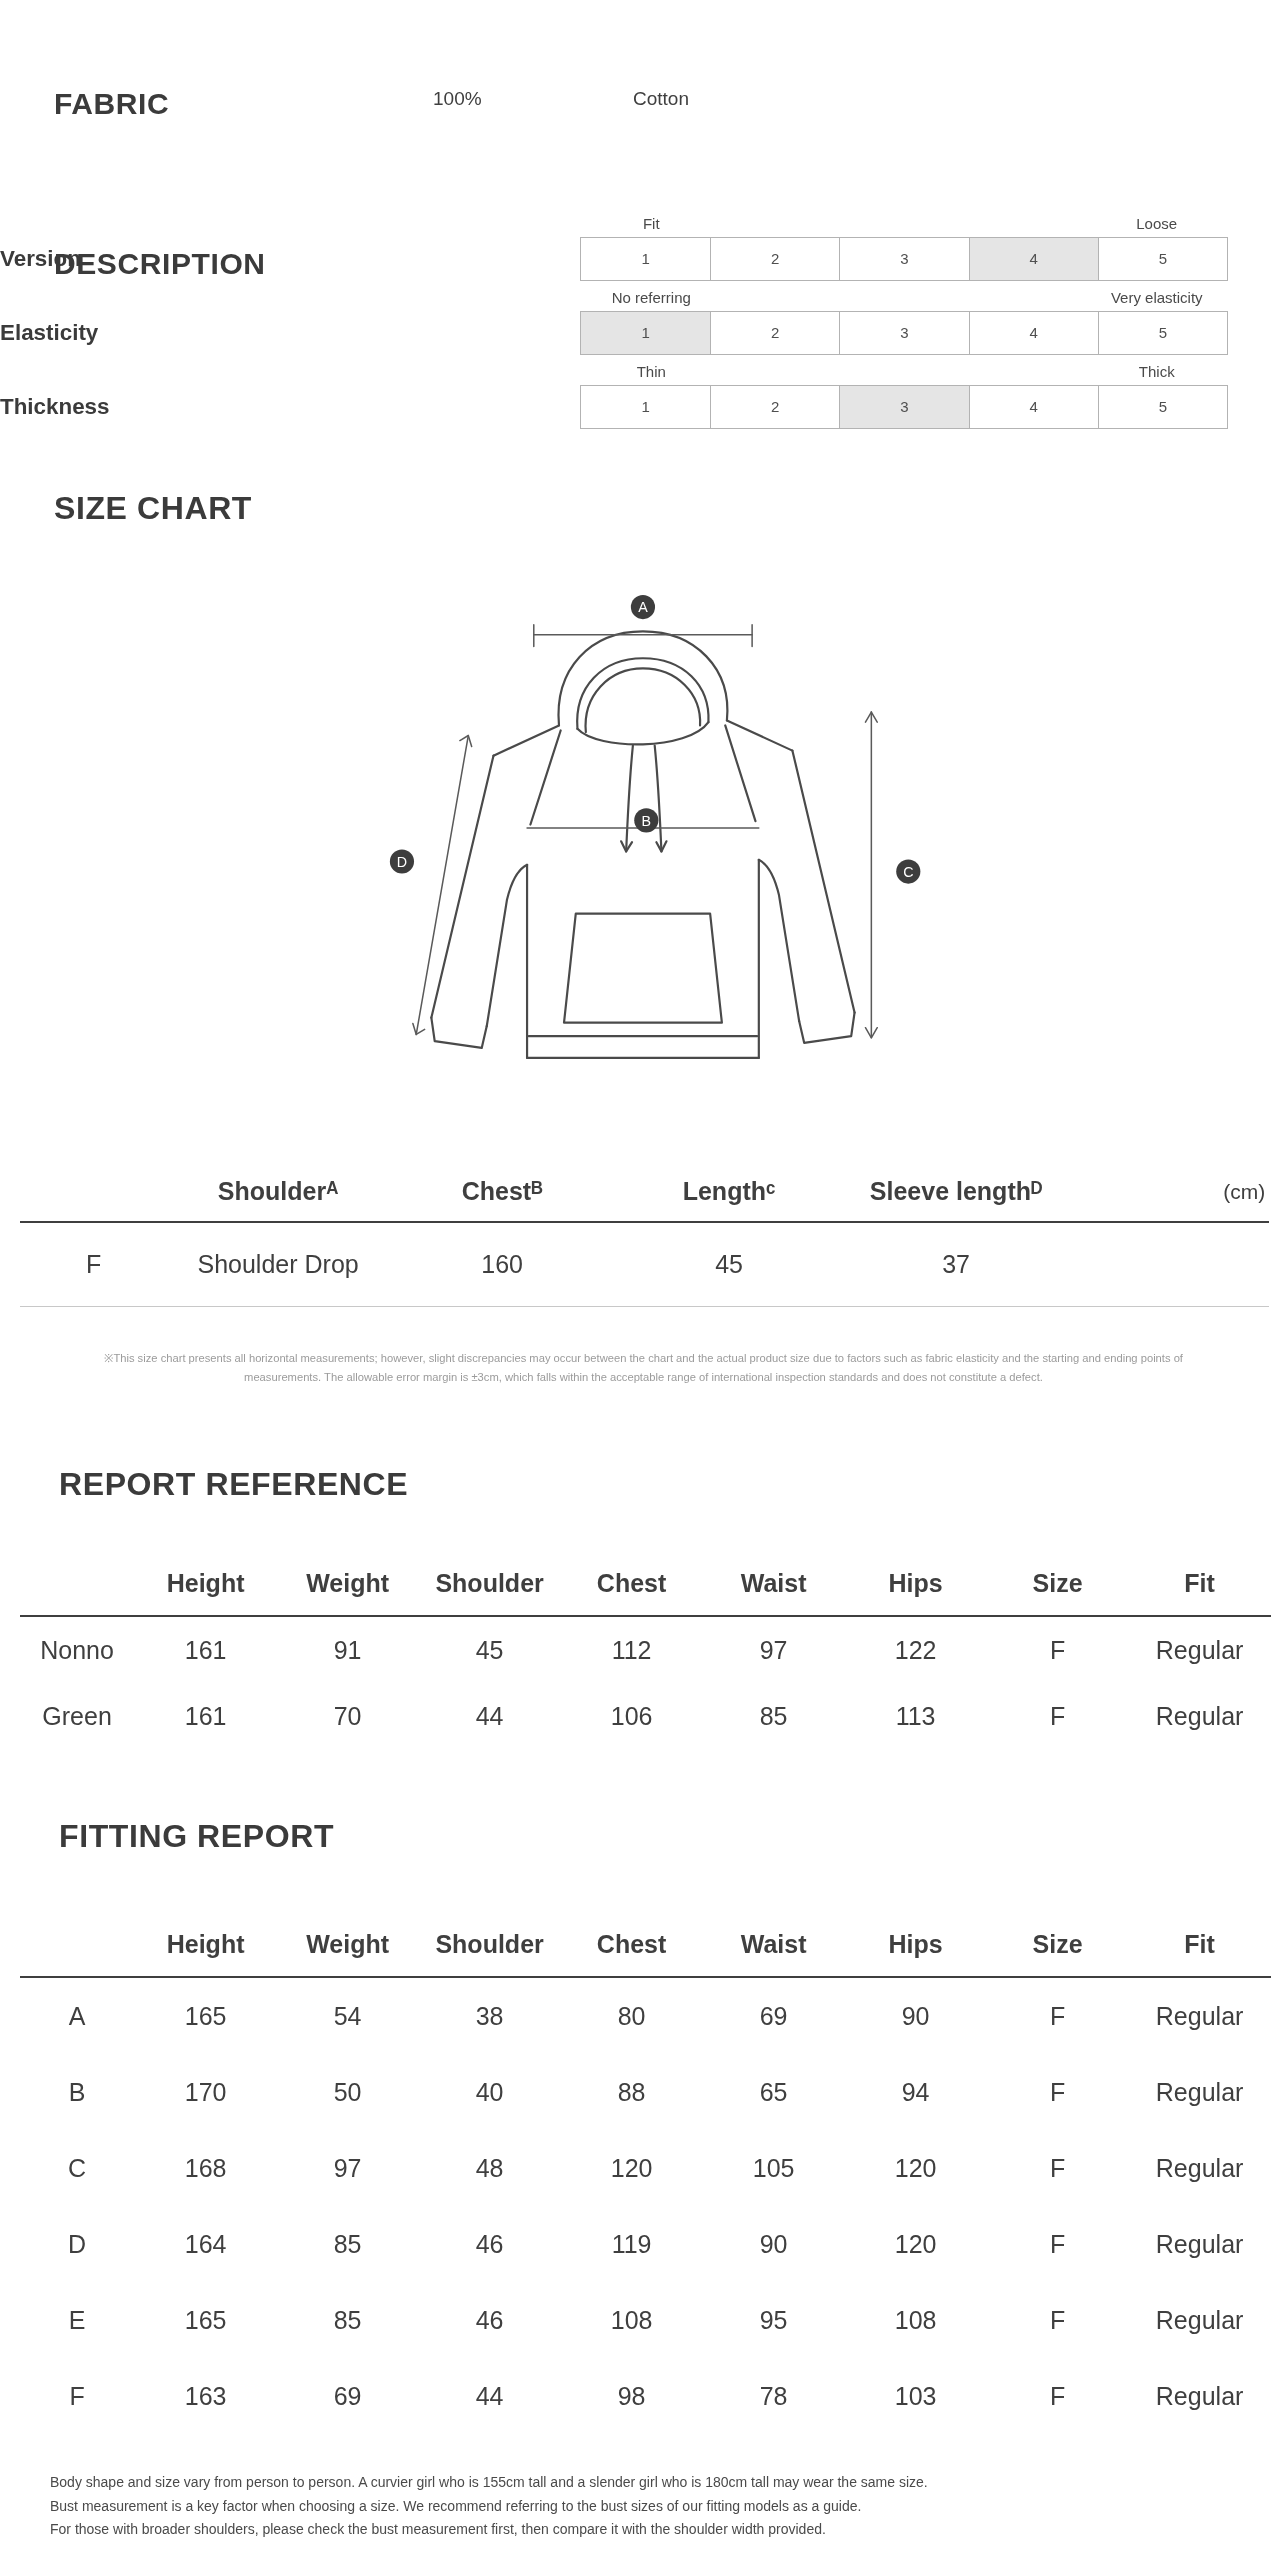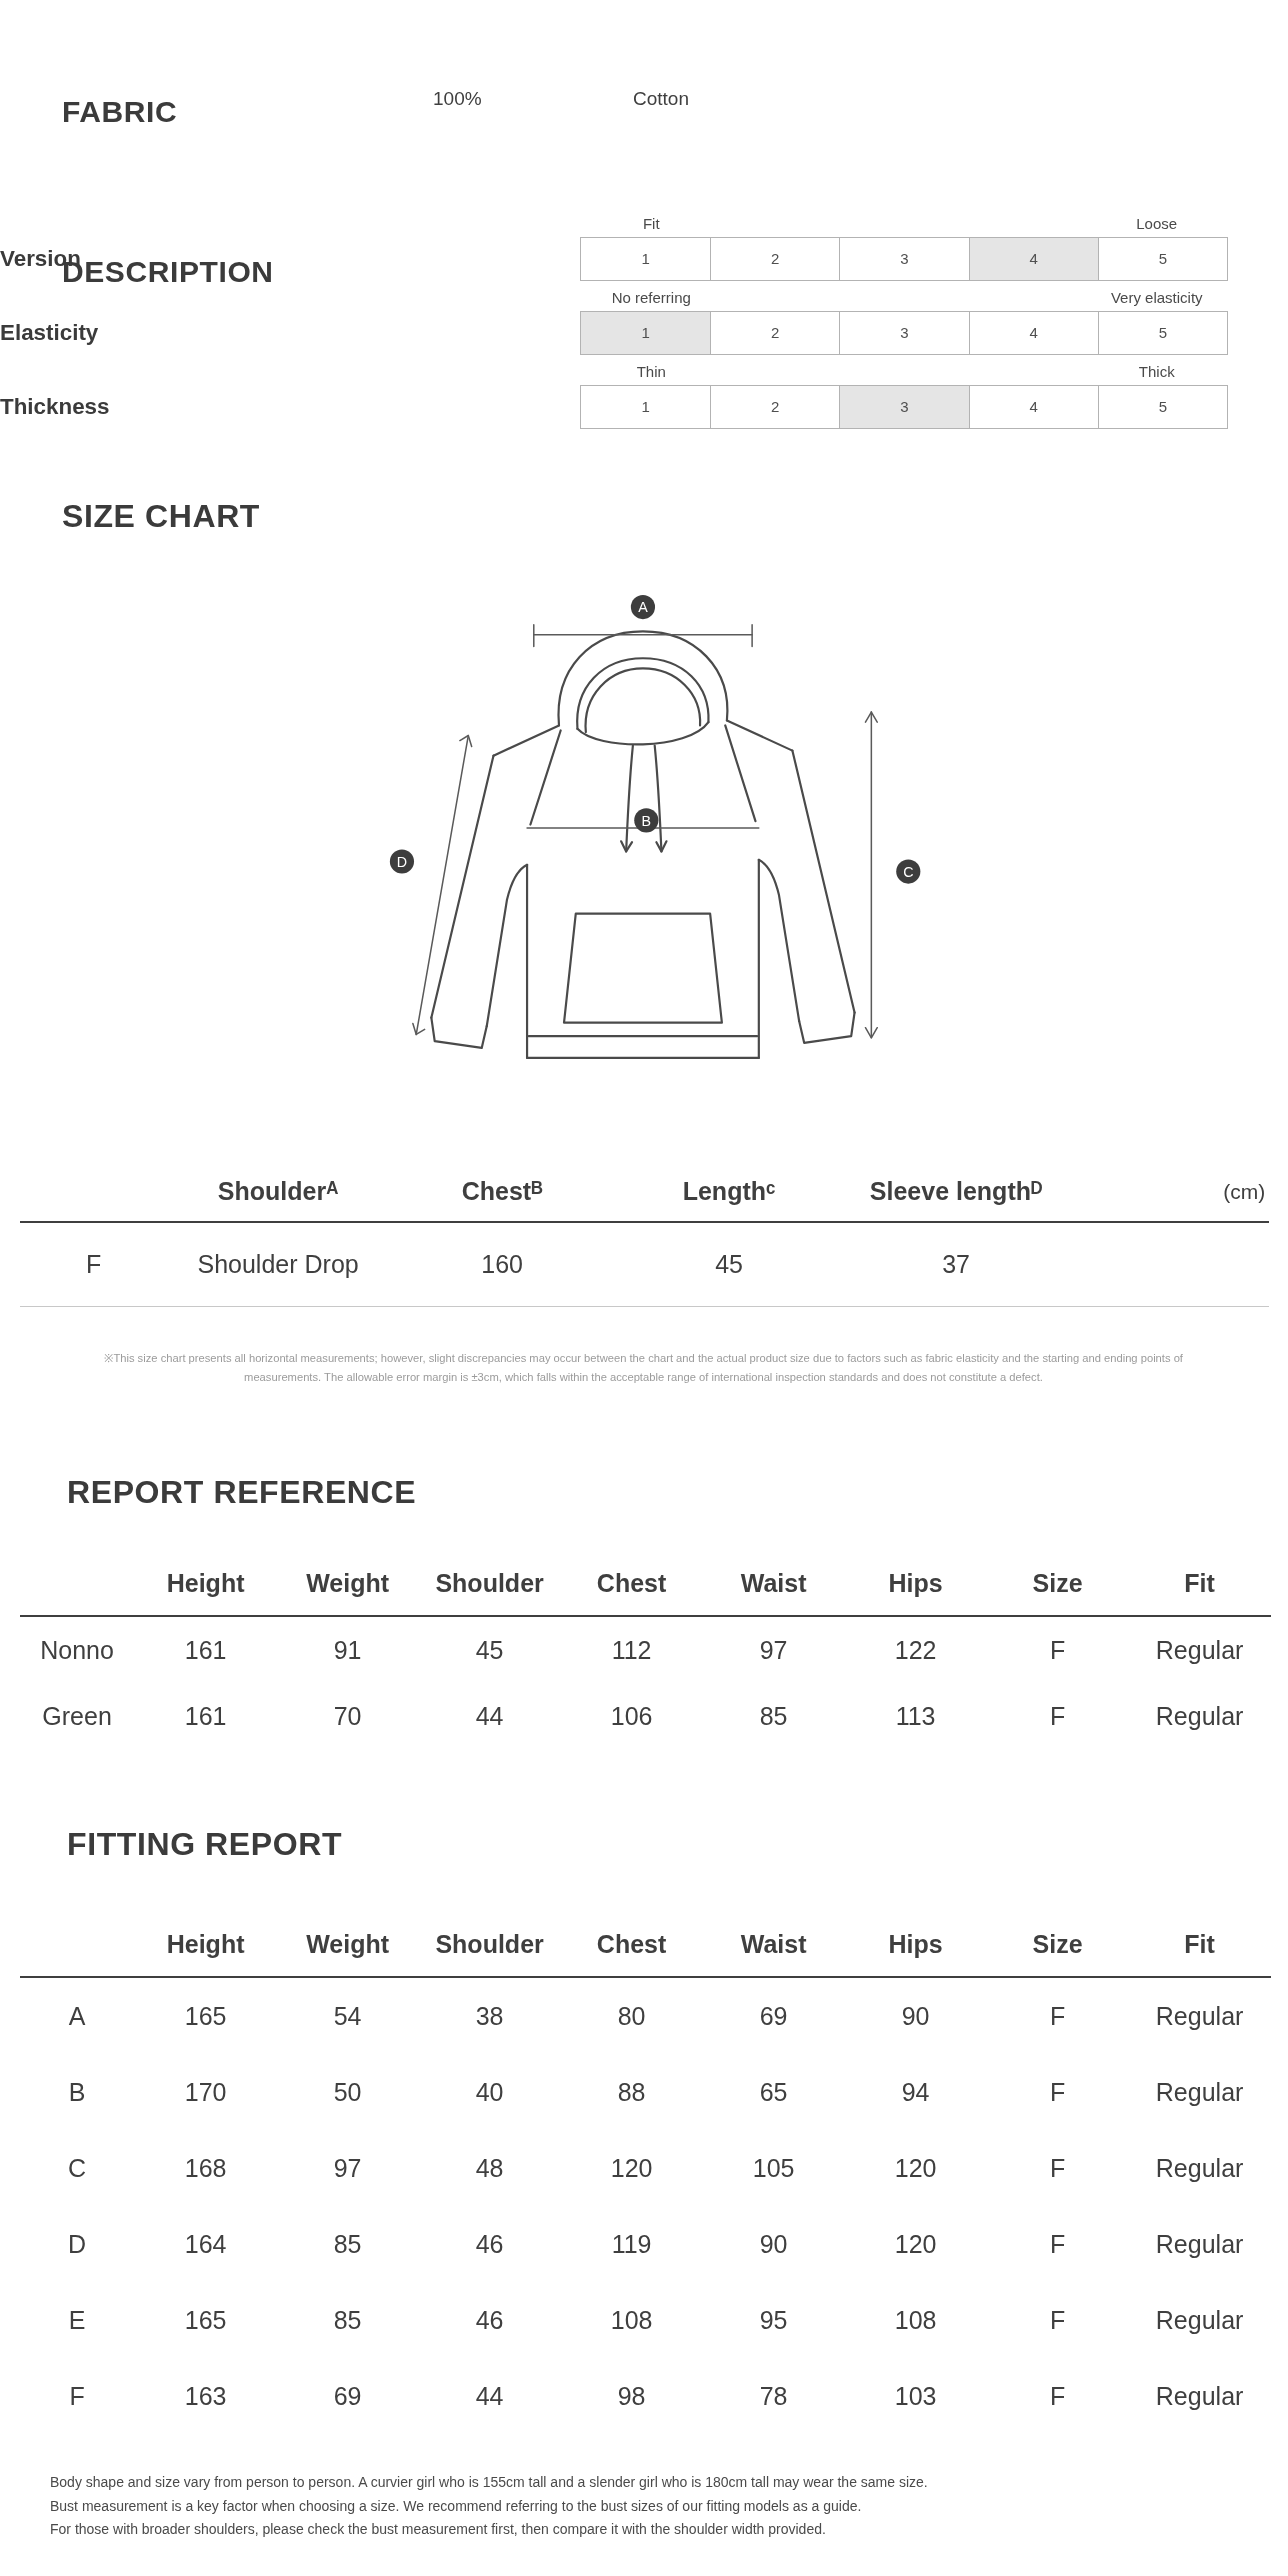--- a/index.html
+++ b/index.html
@@ -1,20 +1,20 @@
 <!DOCTYPE html>
 <html style="font-size:9px"><head>
 <meta charset="utf-8">
 <style>
   html,body { margin:0; padding:0; background:#ffffff; }
   #page {
     position:relative; width:1288px; height:2576px; background:#fff;
     font-family:"Liberation Sans", sans-serif; color:#3f3f3f; overflow:hidden;
   }
-  .title { position:absolute; margin:12px; font-weight:700; color:#3b3b3b; letter-spacing:0.6px; }
+  .title { position:absolute; margin:4px; font-weight:700; color:#3b3b3b; letter-spacing:0.6px; }
   #fabric-title, #description-title { font-size:30px; }
   #sizechart-title, #model-title, #fitting-title { font-size:32px; }
 
   
   #fabric-title { left:50px; top:83px; }
   .fabric-val { position:absolute; font-size:19px; color:#3f3f3f; }
   #fabric-percent { left:433px; top:88px; }
   #fabric-material { left:633px; top:88px; }
 
   

